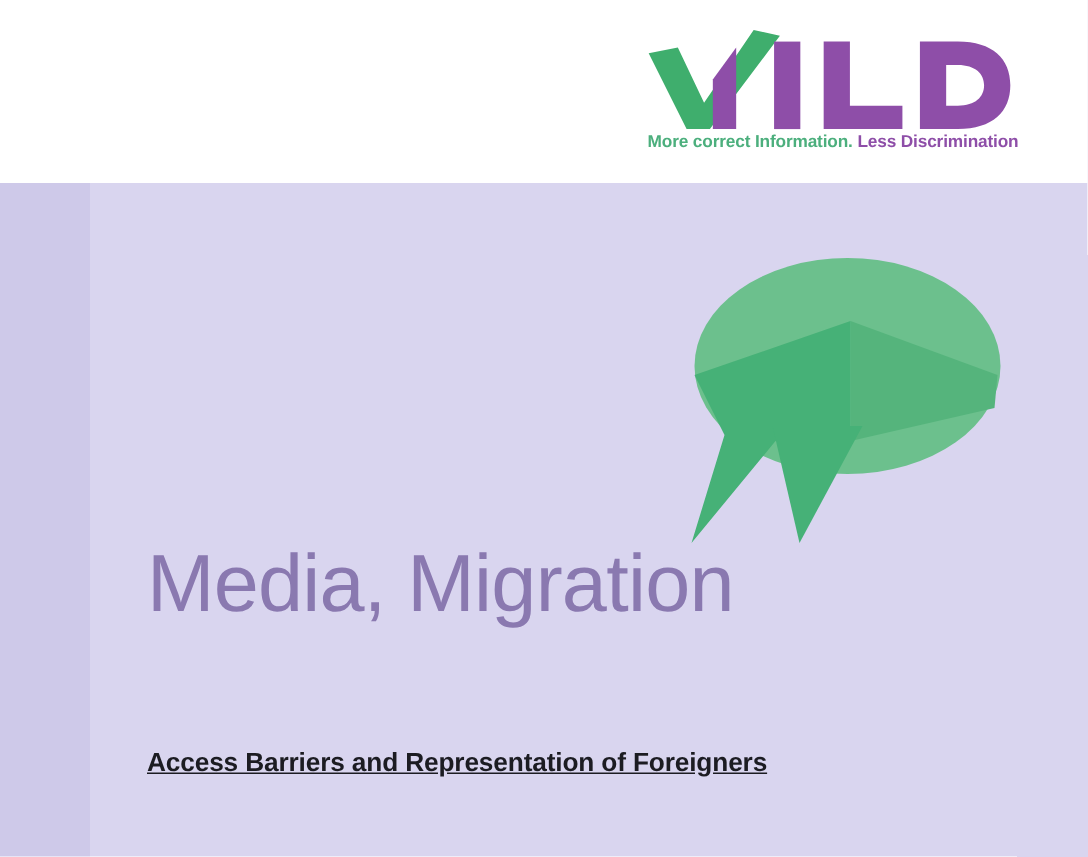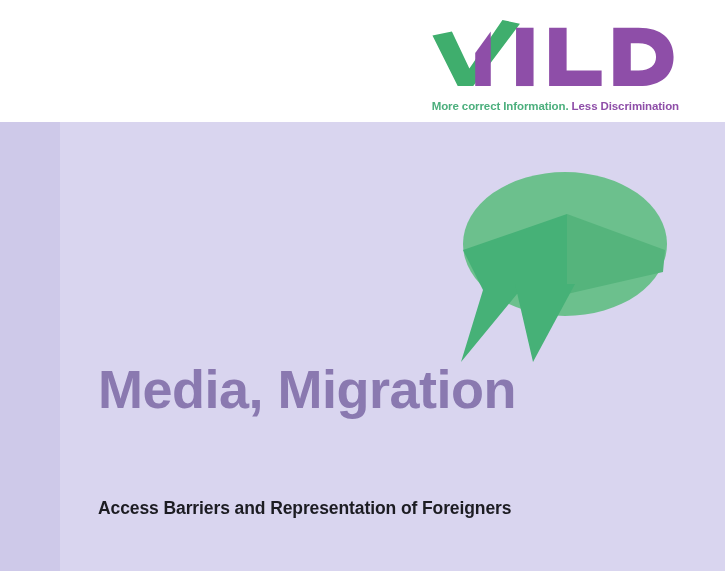--- a/index.html
+++ b/index.html
@@ -43,21 +43,21 @@
   .logo-wordmark {
     position: relative;
     height: 70px;
     display: block;
   }
 
   .logo-tagline {
     font-size: 11.5px;
     font-weight: bold;
     letter-spacing: -0.1px;
-    margin-top: 12px;
+    margin-top: 1px;
     white-space: nowrap;
     text-align: right;
   }
   .logo-tagline .t-green { color: #4caf7d; }
   .logo-tagline .t-purple { color: #8e4ea8; }
 
   
   .body-band {
     position: absolute;
     left: 0;
@@ -89,35 +89,36 @@
   .title-block {
     position: absolute;
     left: 98px;
     top: 237px;
     width: 600px;
   }
   .doc-title {
     color: #8a79b0;
     font-size: 54px;
     line-height: 60px;
-    font-weight: bold;
+    font-weight: normal;
     letter-spacing: -0.5px;
     margin: 0;
   }
   .doc-title .line2 { display: block; }
 
   .doc-subtitle {
     position: absolute;
     left: 98px;
     top: 376px;
     color: #1c1c22;
     font-size: 17.5px;
     font-weight: bold;
     letter-spacing: -0.1px;
     margin: 0;
+    text-decoration: underline;
   }
 </style>
 </head>
 <body>
 
 <div class="page">
 
   <div class="header-band">
     <div class="logo-block">
 

